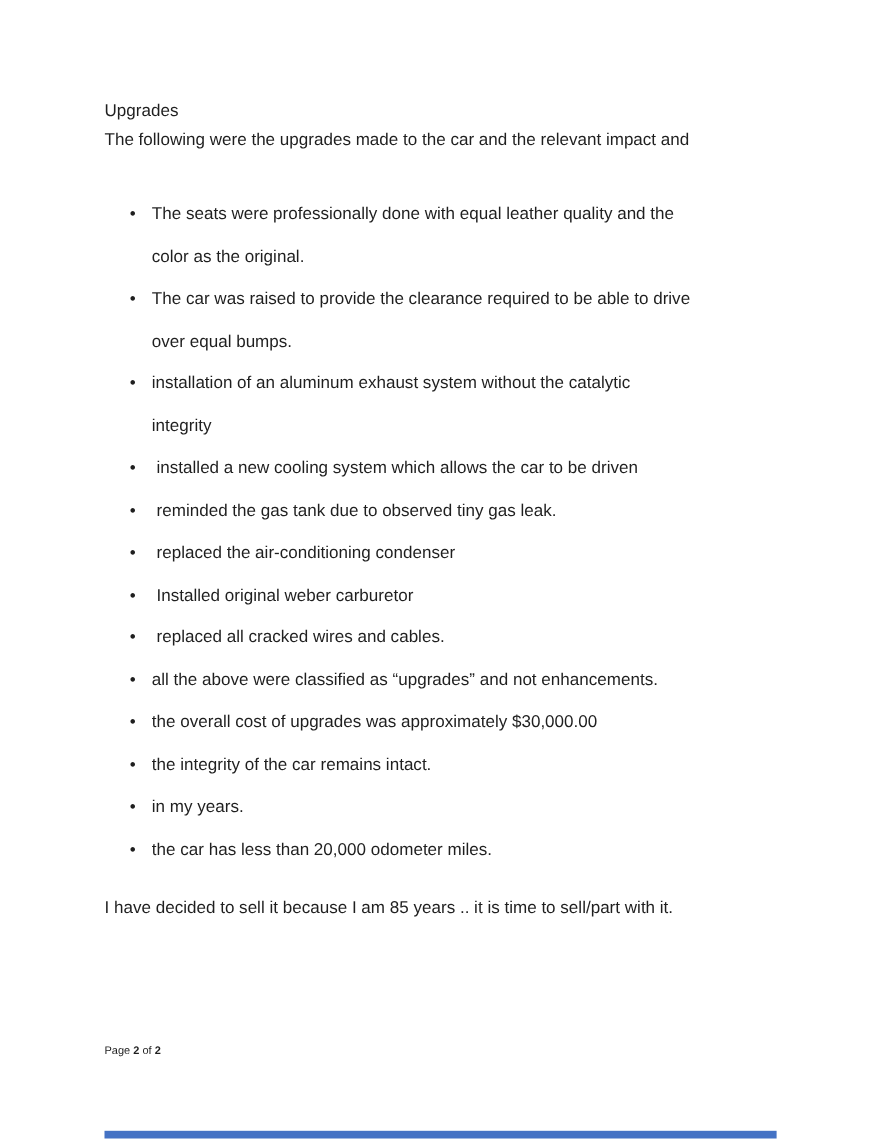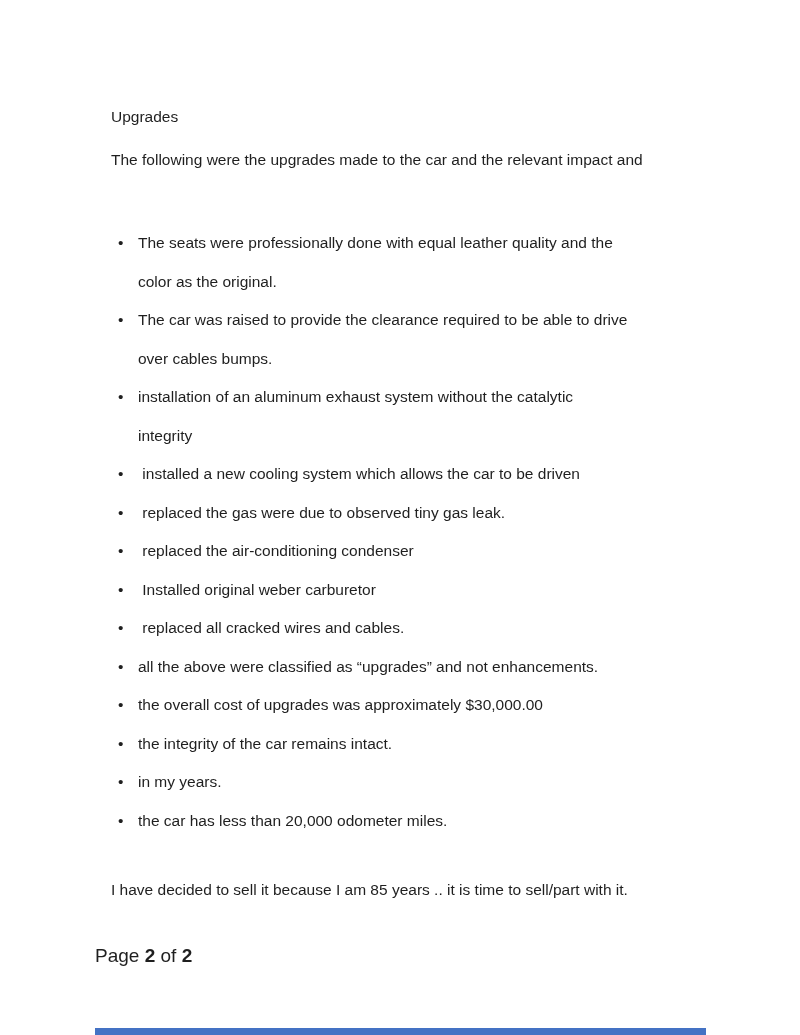--- a/index.html
+++ b/index.html
@@ -12,38 +12,38 @@
     overflow: hidden;
   }
   .content {
     position: absolute;
     left: 95px; top: 0;
     width: 612px;
     padding-top: 88px;
     font-size: 15.5px;
     line-height: 26.5px;
   }
-  .content p { margin: 16px; }
+  .content p { margin: 0; }
   .spacer-lg { height: 29px; }
   .spacer { height: 26.5px; }
   ul.bullets { list-style: none; margin: 0; padding: 0; }
   ul.bullets li {
     position: relative;
     padding-left: 43px;
   }
   ul.bullets .bullet {
     position: absolute;
     left: 23px; top: 0;
     line-height: 26.5px;
   }
   .li-line, .intro-line { white-space: pre-wrap; margin-top: 12px; }
   .footer {
     position: absolute;
     left: 95px; top: 946px;
-    font-size: 19px;
+    font-size: 10px;
     line-height: 20px;
   }
   .footer span { white-space: pre; }
   .footer .num { font-weight: 700; }
   .accent-bar {
     position: absolute;
     left: 95px; top: 1028px;
     width: 611px; height: 7px;
   }
 </style>
@@ -58,34 +58,34 @@
 
   <ul class="bullets">
       <li>
         <span class="bullet">•</span>
         <div class="li-line">The seats were professionally done with equal leather quality and the</div>
         <div class="li-line">color as the original.</div>
       </li>
       <li>
         <span class="bullet">•</span>
         <div class="li-line">The car was raised to provide the clearance required to be able to drive</div>
-        <div class="li-line">over cables bumps.</div>
+        <div class="li-line">over equal bumps.</div>
       </li>
       <li>
         <span class="bullet">•</span>
         <div class="li-line">installation of an aluminum exhaust system without the catalytic</div>
         <div class="li-line">integrity</div>
       </li>
       <li>
         <span class="bullet">•</span>
         <div class="li-line"> installed a new cooling system which allows the car to be driven</div>
       </li>
       <li>
         <span class="bullet">•</span>
-        <div class="li-line"> replaced the gas were due to observed tiny gas leak.</div>
+        <div class="li-line"> reminded the gas tank due to observed tiny gas leak.</div>
       </li>
       <li>
         <span class="bullet">•</span>
         <div class="li-line"> replaced the air-conditioning condenser</div>
       </li>
       <li>
         <span class="bullet">•</span>
         <div class="li-line"> Installed original weber carburetor</div>
       </li>
       <li>

